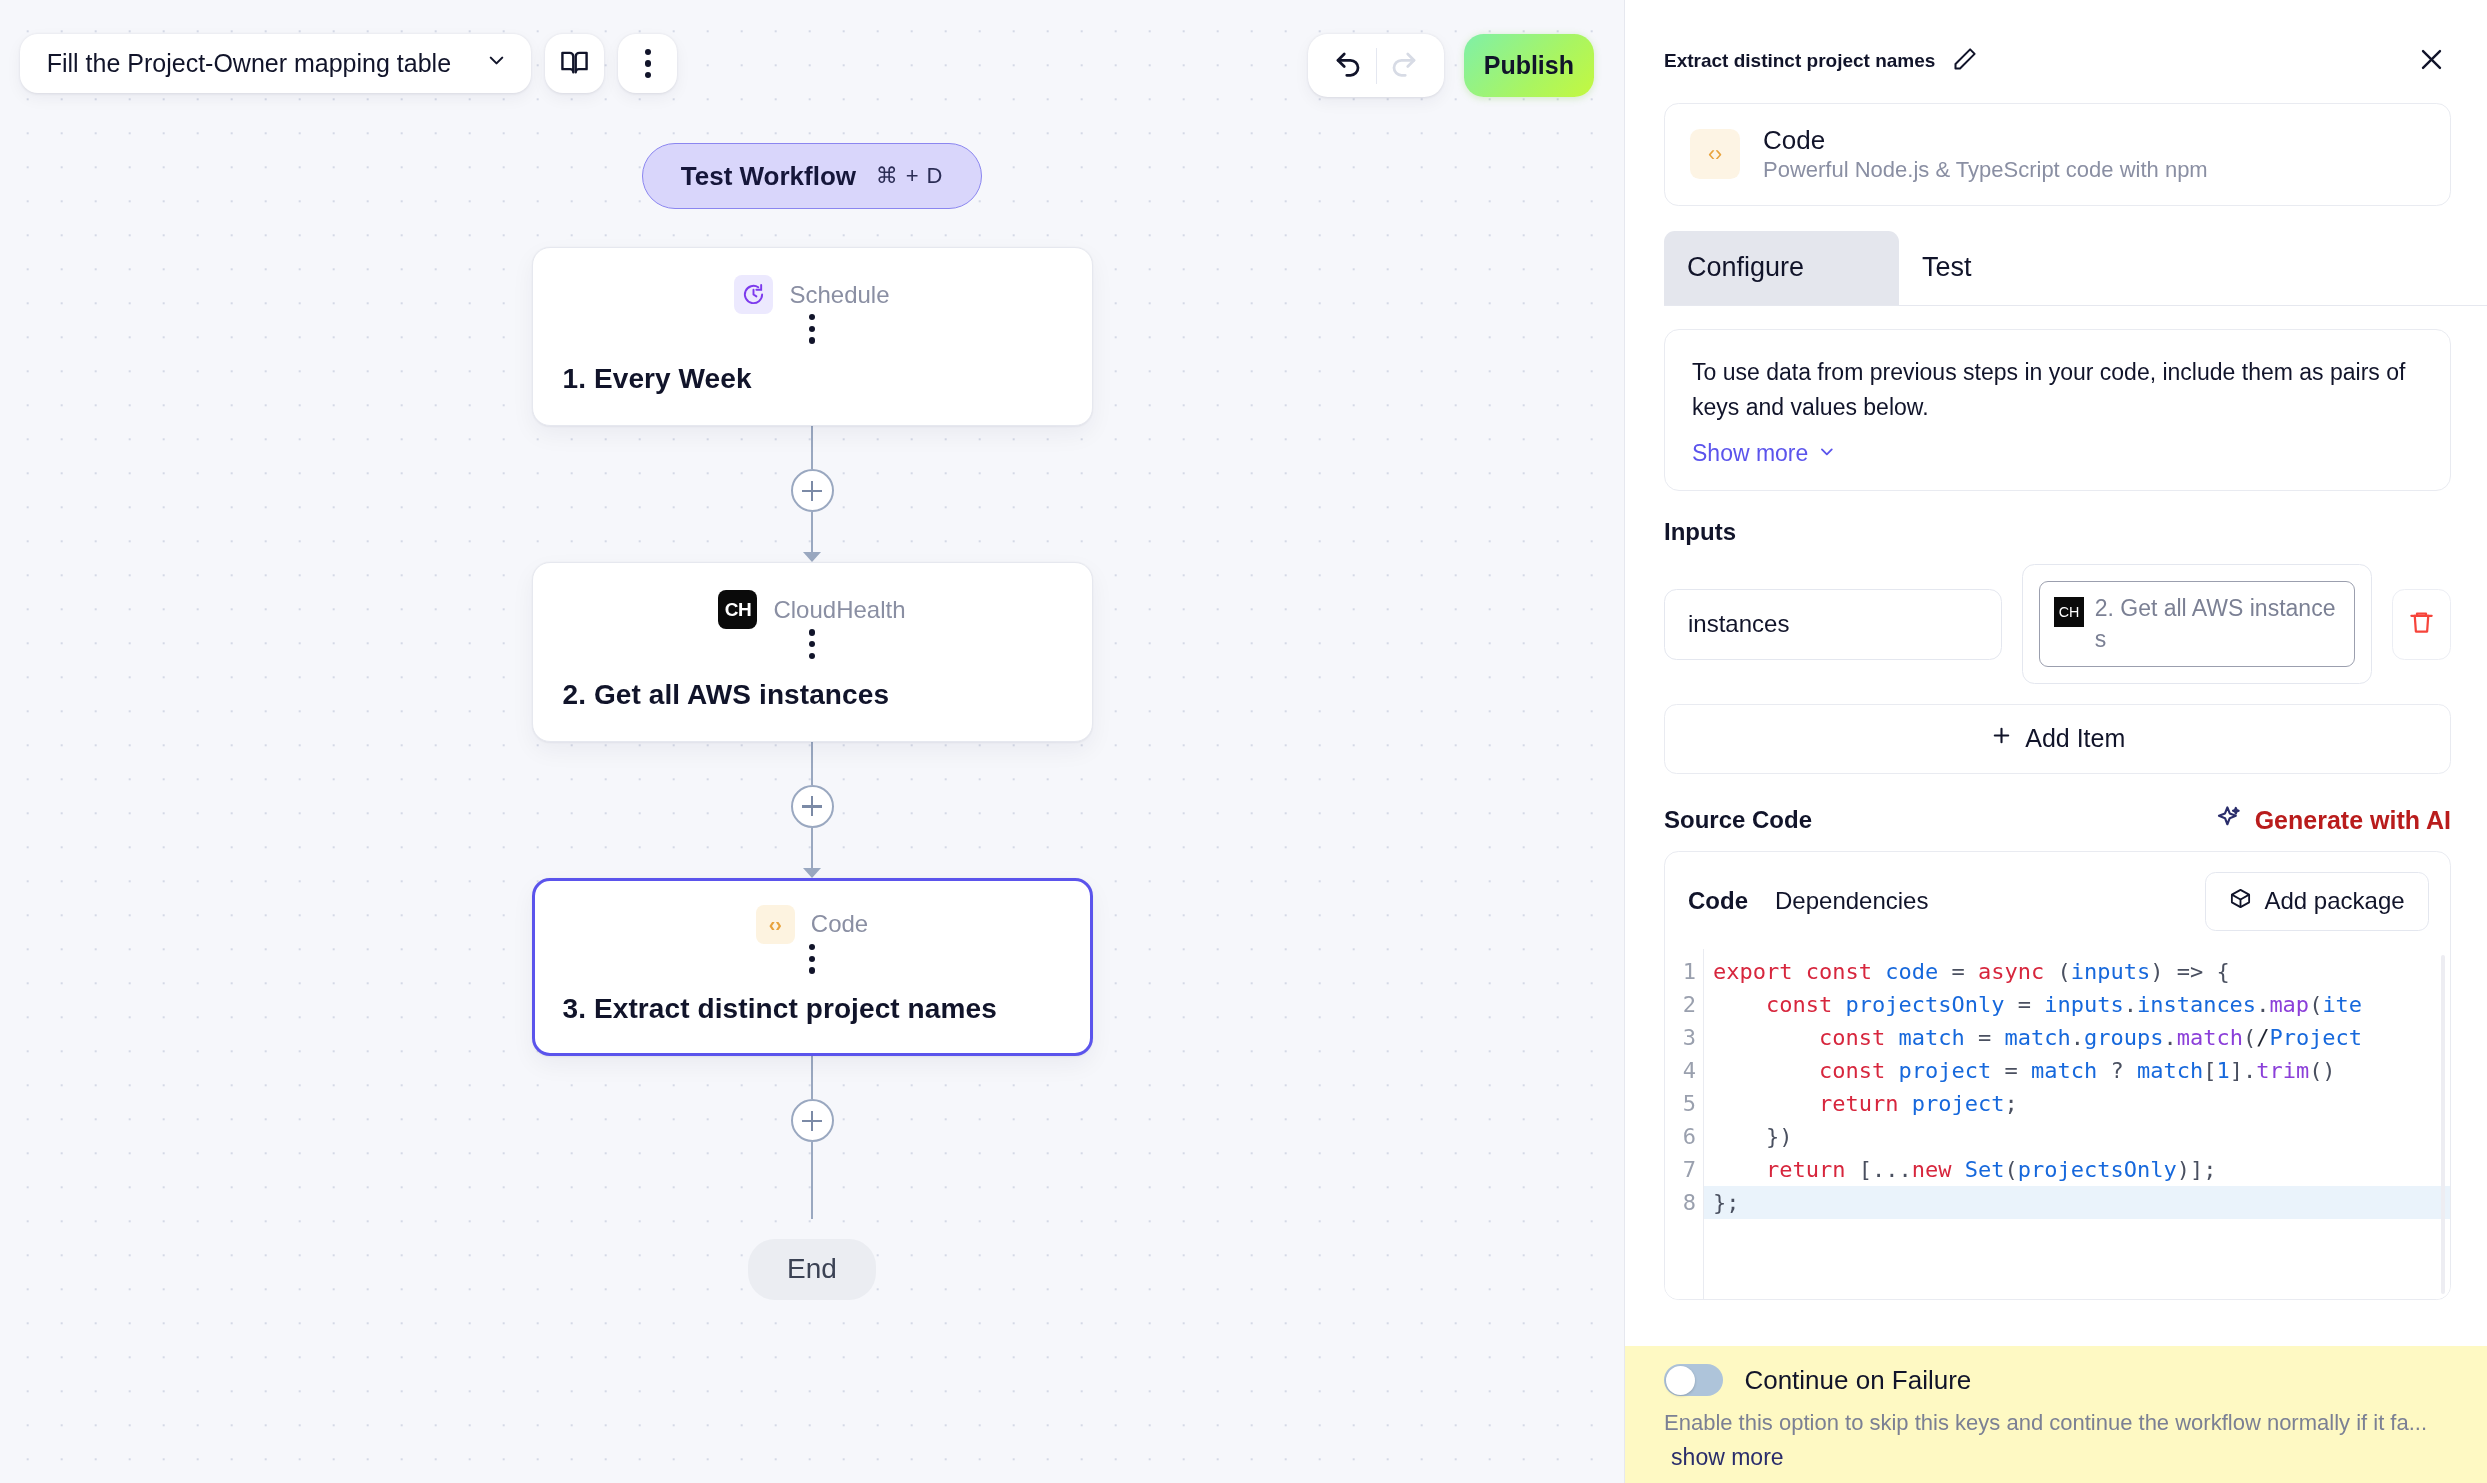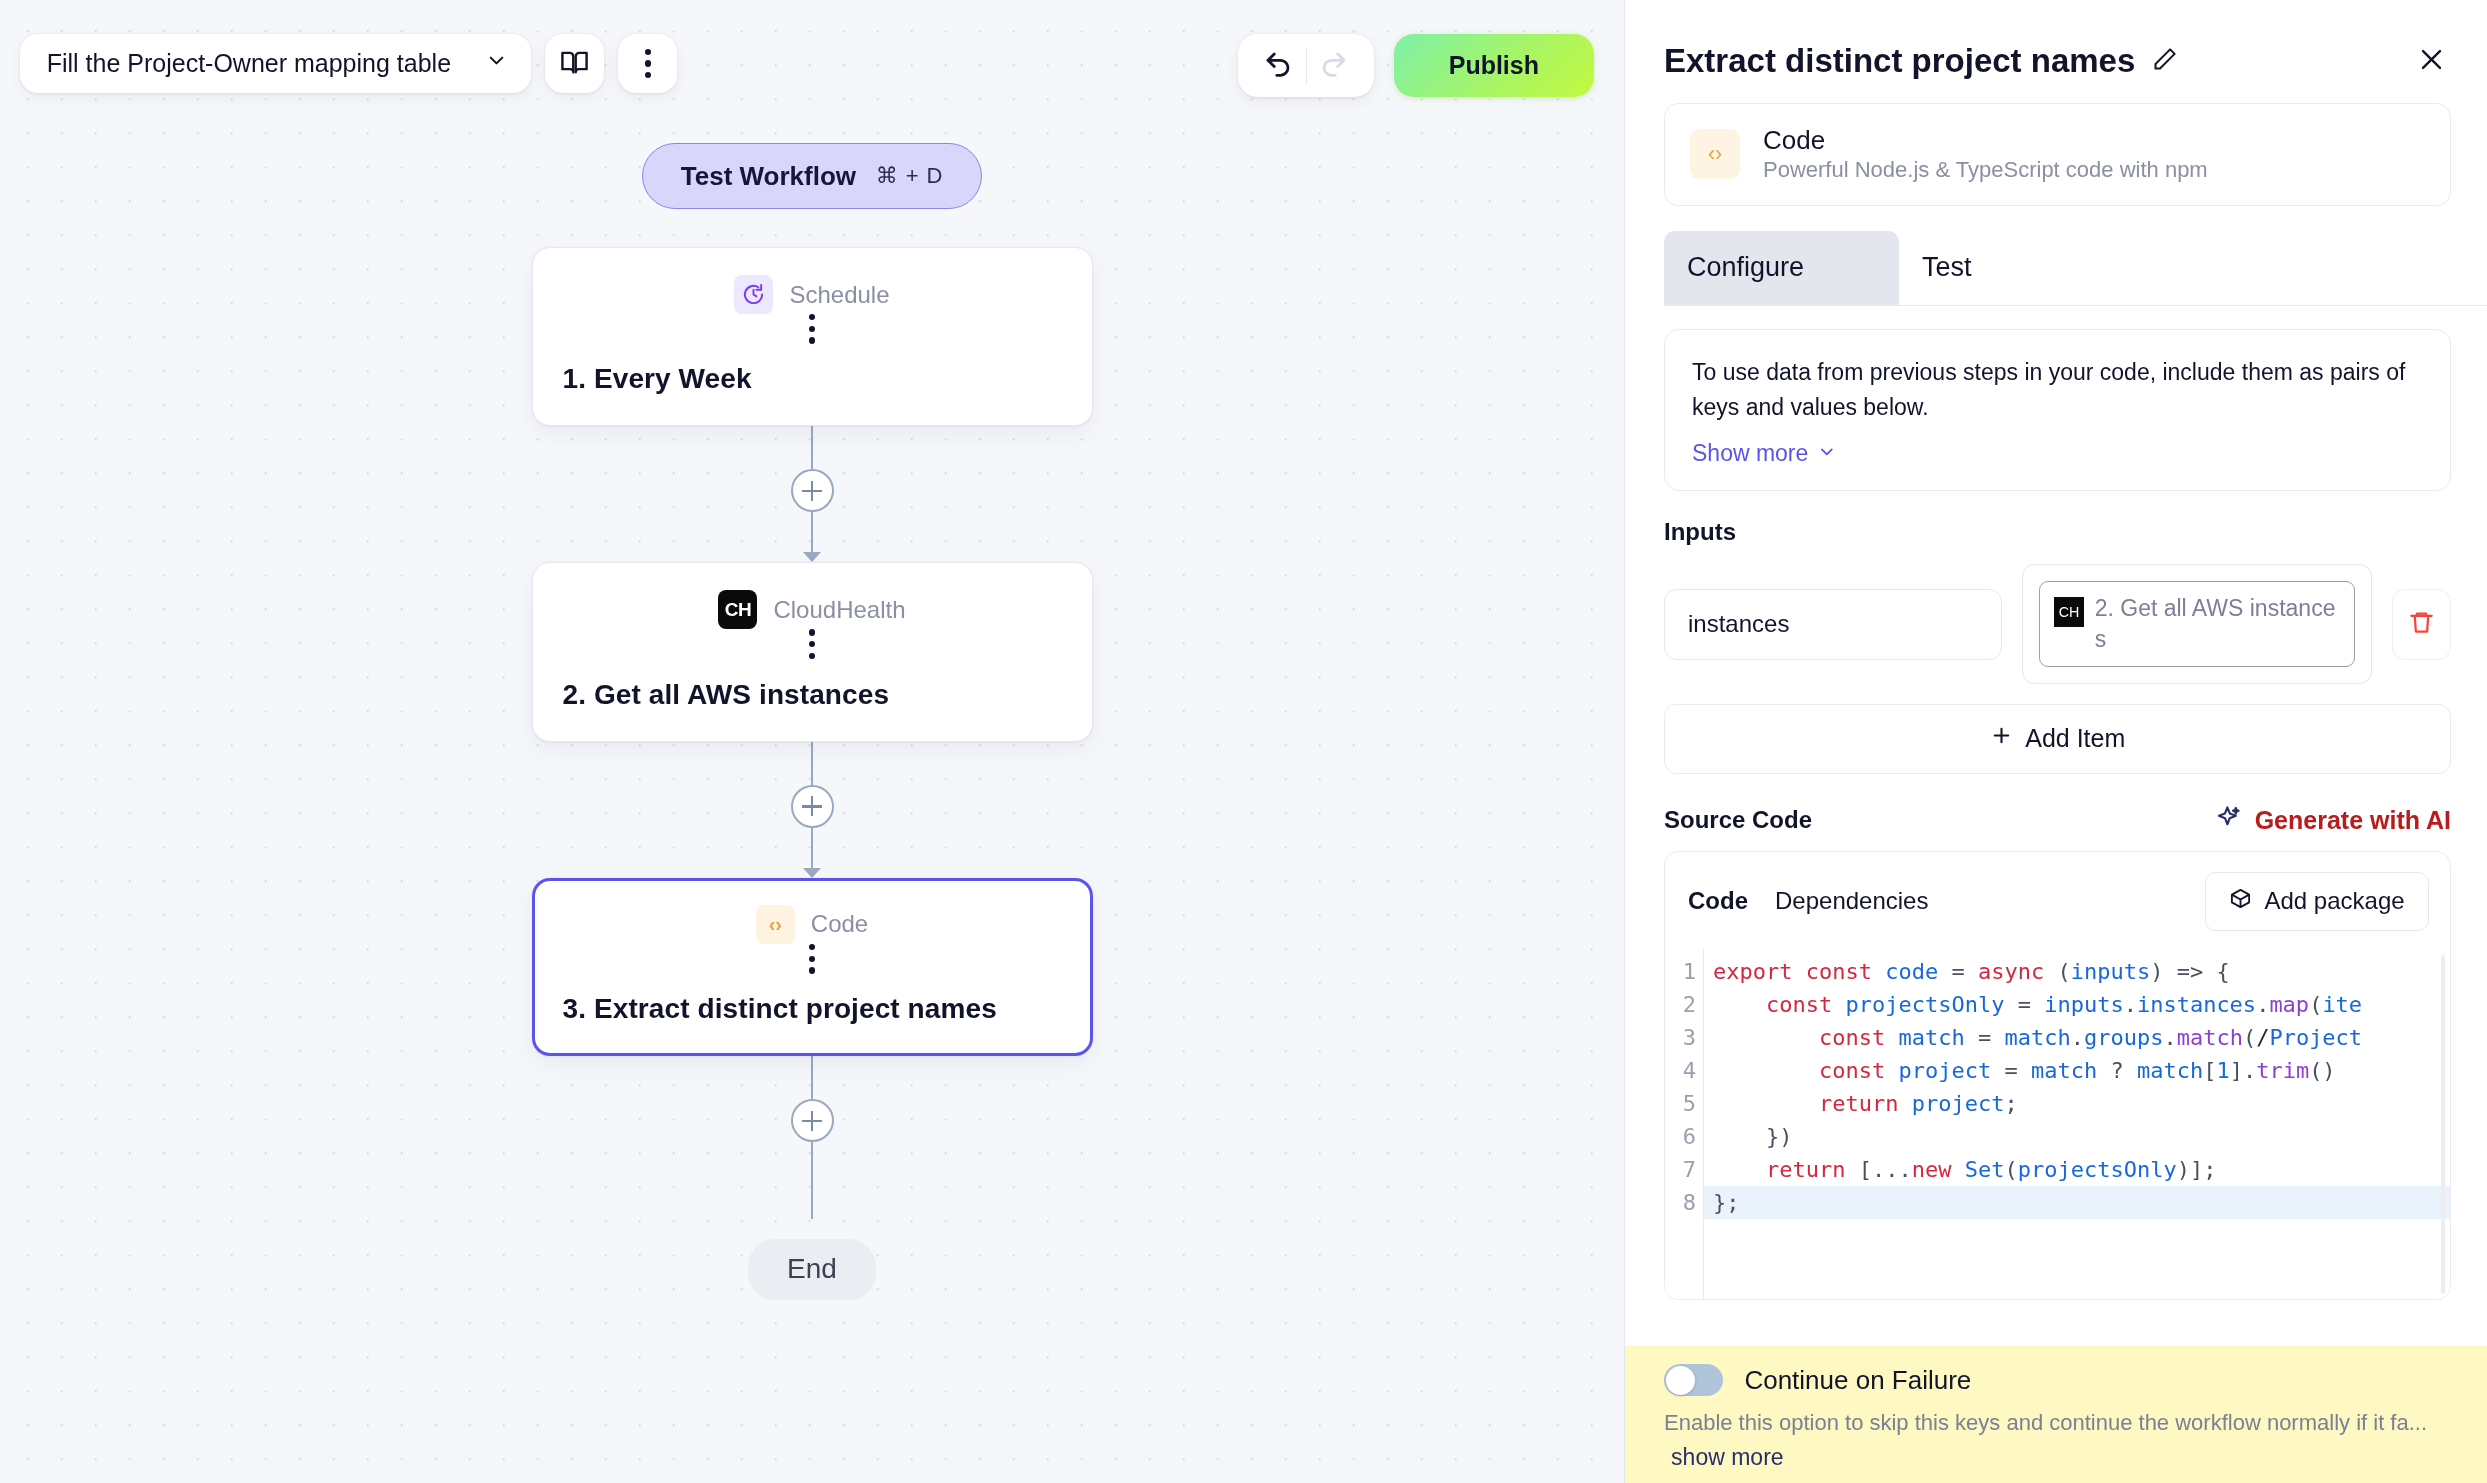--- a/index.html
+++ b/index.html
@@ -44,21 +44,21 @@
 
   
   .tr-bar { position: absolute; right: 30px; top: 34px; display: flex; align-items: center; gap: 19.7px; }
   .undo-group {
     height: 63px; background: #fff; border-radius: 19.7px; display: flex; align-items: center;
     padding: 0 12.5px; box-shadow: 0 0.9px 2.7px rgba(20,26,60,.09), 0 5.4px 16px rgba(20,26,60,.05);
   }
   .undo-group .ubtn { width: 55px; height: 55px; display: flex; align-items: center; justify-content: center; }
   .udiv { width: 0.9px; height: 36px; background: #e4e7f0; }
   .publish {
-    height: 63px; padding: 0 55px; border-radius: 19.7px;
+    height: 63px; padding: 0 20px; border-radius: 19.7px;
     background: linear-gradient(135deg,#7ff0a8 0%,#a9f562 60%,#c4f83f 100%);
     display: flex; align-items: center; justify-content: center;
     font-size: 25px; font-weight: 700; color: #11142a; border: none;
     box-shadow: 0 1.8px 7.1px rgba(120,200,60,.25);
   }
 
   
   #flow { position: absolute; left: 0; top: 143px; width: 1624px; display: flex; flex-direction: column; align-items: center; }
   .test-chip {
     height: 66px; padding: 0 38px; border-radius: 34px;
@@ -102,21 +102,21 @@
 
   
   #panel {
     width: 863px; height: 1483px; background: #fff;
     border-left: 1.4px solid #e6e8ef;
     display: flex; flex-direction: column;
     position: relative; overflow: hidden;
   }
   .p-head { display: flex; align-items: center; justify-content: space-between; padding: 41px 36px 0 39px; }
   .p-title-wrap { display: flex; align-items: center; gap: 16px; }
-  .p-title { font-size: 33px; font-weight: 700; color: #11142a; }
+  .p-title { font-size: 19px; font-weight: 700; color: #11142a; }
   .close-x { width: 39px; height: 39px; display: flex; align-items: center; justify-content: center; }
 
   .app-card {
     margin: 23px 36px 0 39px; border: 1.4px solid #e9ebf1; border-radius: 14.3px;
     display: flex; align-items: center; gap: 23px; padding: 21.4px 25px;
   }
   .app-ic { width: 50px; height: 50px; border-radius: 9.8px; background: #fdf4e4; color: #e8a33d; display: flex; align-items: center; justify-content: center; font-size: 21.4px; flex: none; }
   .app-name { font-size: 26px; color: #11142a; }
   .app-desc { font-size: 22px; color: #8a8fa3; margin-top: 1px; }
 

